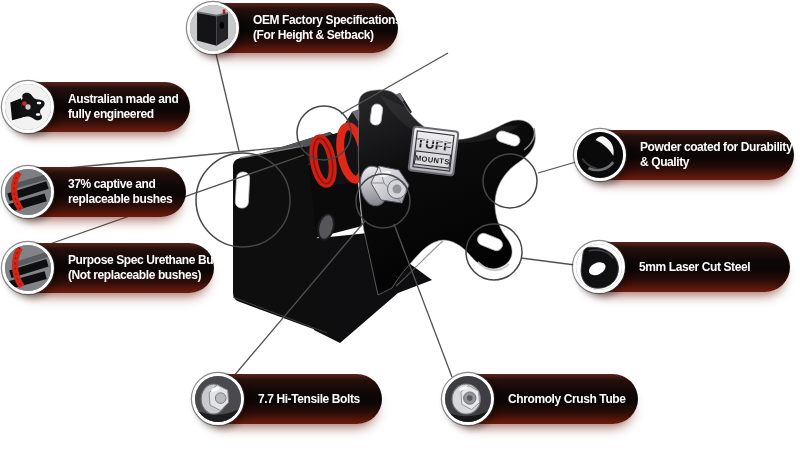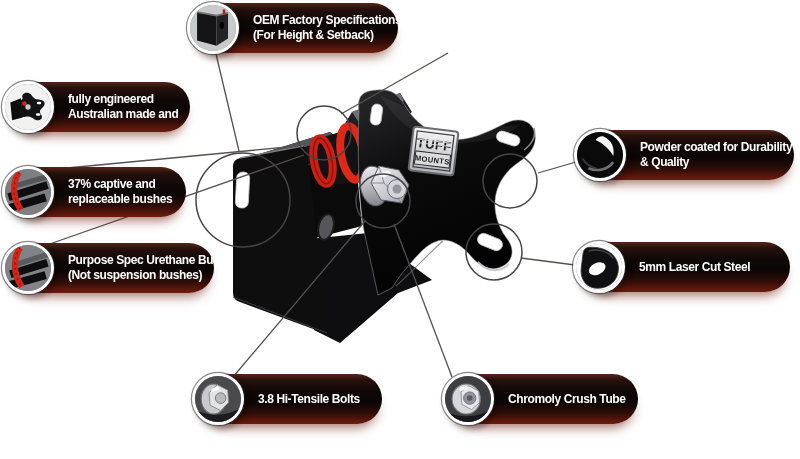--- a/index.html
+++ b/index.html
@@ -164,22 +164,22 @@
         <path d="M8,8 L30,12 L43,9" stroke="#6f7074" stroke-width="2" fill="none"></path>
         <ellipse cx="36" cy="23" rx="2.5" ry="4" fill="#000"></ellipse>
         <rect x="37" y="5" width="3" height="5" fill="#b02016"></rect>
         </svg>
     </div>
   </div>
 
 
   <div class="callout" id="c-aus">
     <div class="pill">
+      <div class="line">Australian made and</div>
       <div class="line">fully engineered</div>
-      <div class="line">Australian made and</div>
     </div>
     <div class="icon-circle">
       <svg viewBox="0 0 52 52">
           <rect width="52" height="52" fill="#f2f2f3"></rect>
         <path d="M6,21 L18,16 L20,38 L8,41 Z" fill="#0d0d0f"></path>
         <path d="M20,16 C18,12 22,9 26,10 C30,11 30,14 33,16 C36,18 40,17 43,19 C46,21 45,25 42,27 C39,29 39,32 41,35 C43,38 41,41 37,41 C33,41 32,38 28,37 C24,36 22,38 19,37 C16,36 15,32 17,29 C19,26 19,22 17,20 Z" fill="#131315"></path>
         <circle cx="22" cy="22" r="2.6" fill="#d02517"></circle>
         <rect x="36" y="20" width="5" height="3" rx="1.5" fill="#fff"></rect>
         <rect x="35" y="33" width="5" height="3" rx="1.5" fill="#fff"></rect>
         <circle cx="26" cy="26" r="3" fill="#c9cacd"></circle>
@@ -200,21 +200,21 @@
         <path d="M2,45 L46,32" stroke="#0e0e10" stroke-width="9"></path>
         <path d="M16,4 C8,15 8,32 18,46" stroke="#d02517" stroke-width="7" fill="none"></path>
         <path d="M16,4 C8,15 8,32 18,46" stroke="#8c140c" stroke-width="1.5" fill="none" stroke-dasharray="2 4"></path>
         </svg>
     </div>
   </div>
 
   <div class="callout" id="c-ure">
     <div class="pill">
       <div class="line">Purpose Spec Urethane Bush</div>
-      <div class="line">(Not suspension bushes)</div>
+      <div class="line">(Not replaceable bushes)</div>
     </div>
     <div class="icon-circle">
       <svg viewBox="0 0 52 52">
           <rect width="52" height="52" fill="#828387"></rect>
         <path d="M12,22 L50,10" stroke="#5b5c60" stroke-width="6"></path>
         <path d="M6,33 L48,20" stroke="#0e0e10" stroke-width="9"></path>
         <path d="M3,46 L46,34" stroke="#0e0e10" stroke-width="9"></path>
         <path d="M17,3 C9,15 9,33 19,47" stroke="#d02517" stroke-width="7" fill="none"></path>
         <path d="M17,3 C9,15 9,33 19,47" stroke="#8c140c" stroke-width="1.5" fill="none" stroke-dasharray="2 4"></path>
         </svg>
@@ -245,21 +245,21 @@
           <rect width="52" height="52" fill="#fdfdfd"></rect>
         <path d="M12,4 C32,2 47,11 48,27 C48,41 38,50 24,50 C12,50 4,40 6,26 C8,14 7,6 12,4 Z" fill="#101012" stroke="#3c3c40" stroke-width="1"></path>
         <ellipse cx="24" cy="28" rx="10" ry="6.5" fill="#ffffff" transform="rotate(-25 24 28)"></ellipse>
         <path d="M14,8 C24,5 36,8 42,16" stroke="#46464b" stroke-width="1.5" fill="none"></path>
         </svg>
     </div>
   </div>
 
   <div class="callout" id="c-bol">
     <div class="pill single">
-      <div class="line">3.8 Hi-Tensile Bolts</div>
+      <div class="line">7.7 Hi-Tensile Bolts</div>
     </div>
     <div class="icon-circle">
       <svg viewBox="0 0 52 52">
           <rect width="52" height="52" fill="#4a4a4e"></rect>
         <path d="M0,38 C14,46 36,46 52,36 L52,52 L0,52 Z" fill="#1c1c1e"></path>
         <ellipse cx="21" cy="26" rx="14" ry="17" fill="#c9cacd" stroke="#707076" stroke-width="1.2"></ellipse>
         <path d="M25,10 L37,16 L38,30 L29,39 L17,33 L16,19 Z" fill="#e3e3e6" stroke="#84848b" stroke-width="1"></path>
         <circle cx="29" cy="25" r="6" fill="#b9bac0" stroke="#6f6f76" stroke-width="1"></circle>
         <ellipse cx="23" cy="15" rx="5" ry="2.2" fill="#ffffff" opacity="0.9" transform="rotate(-20 23 15)"></ellipse>
         </svg>

